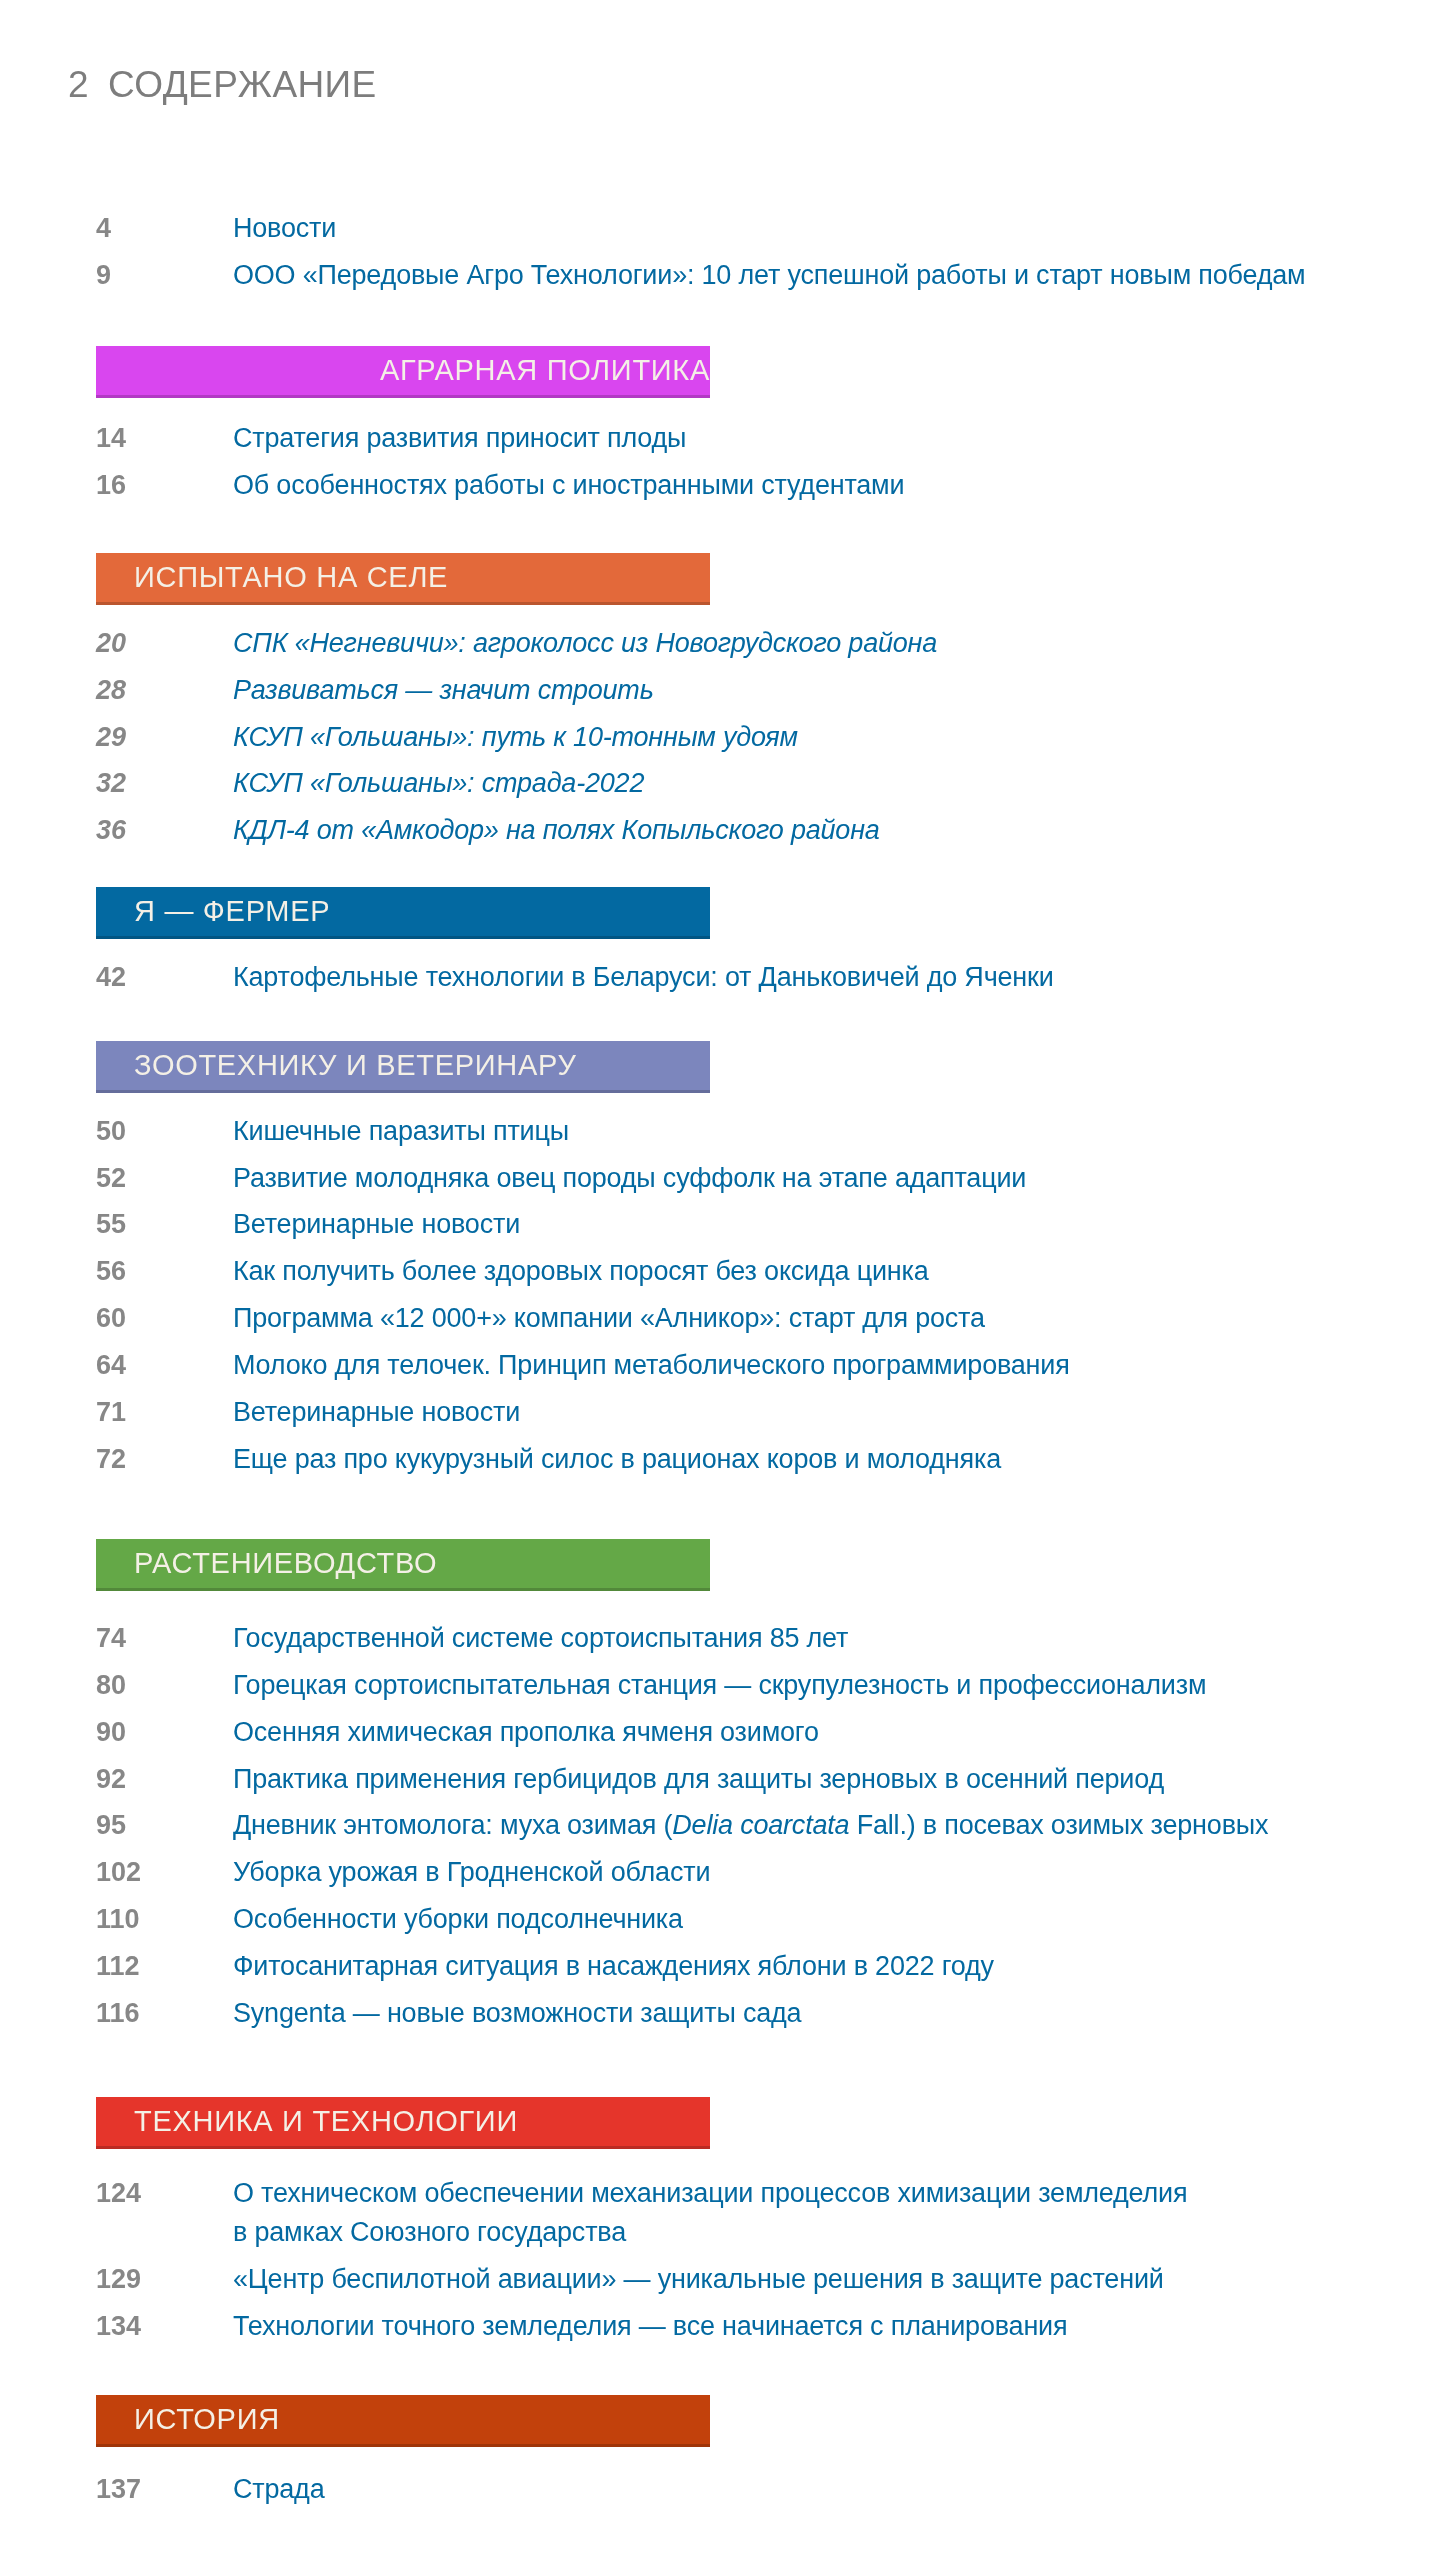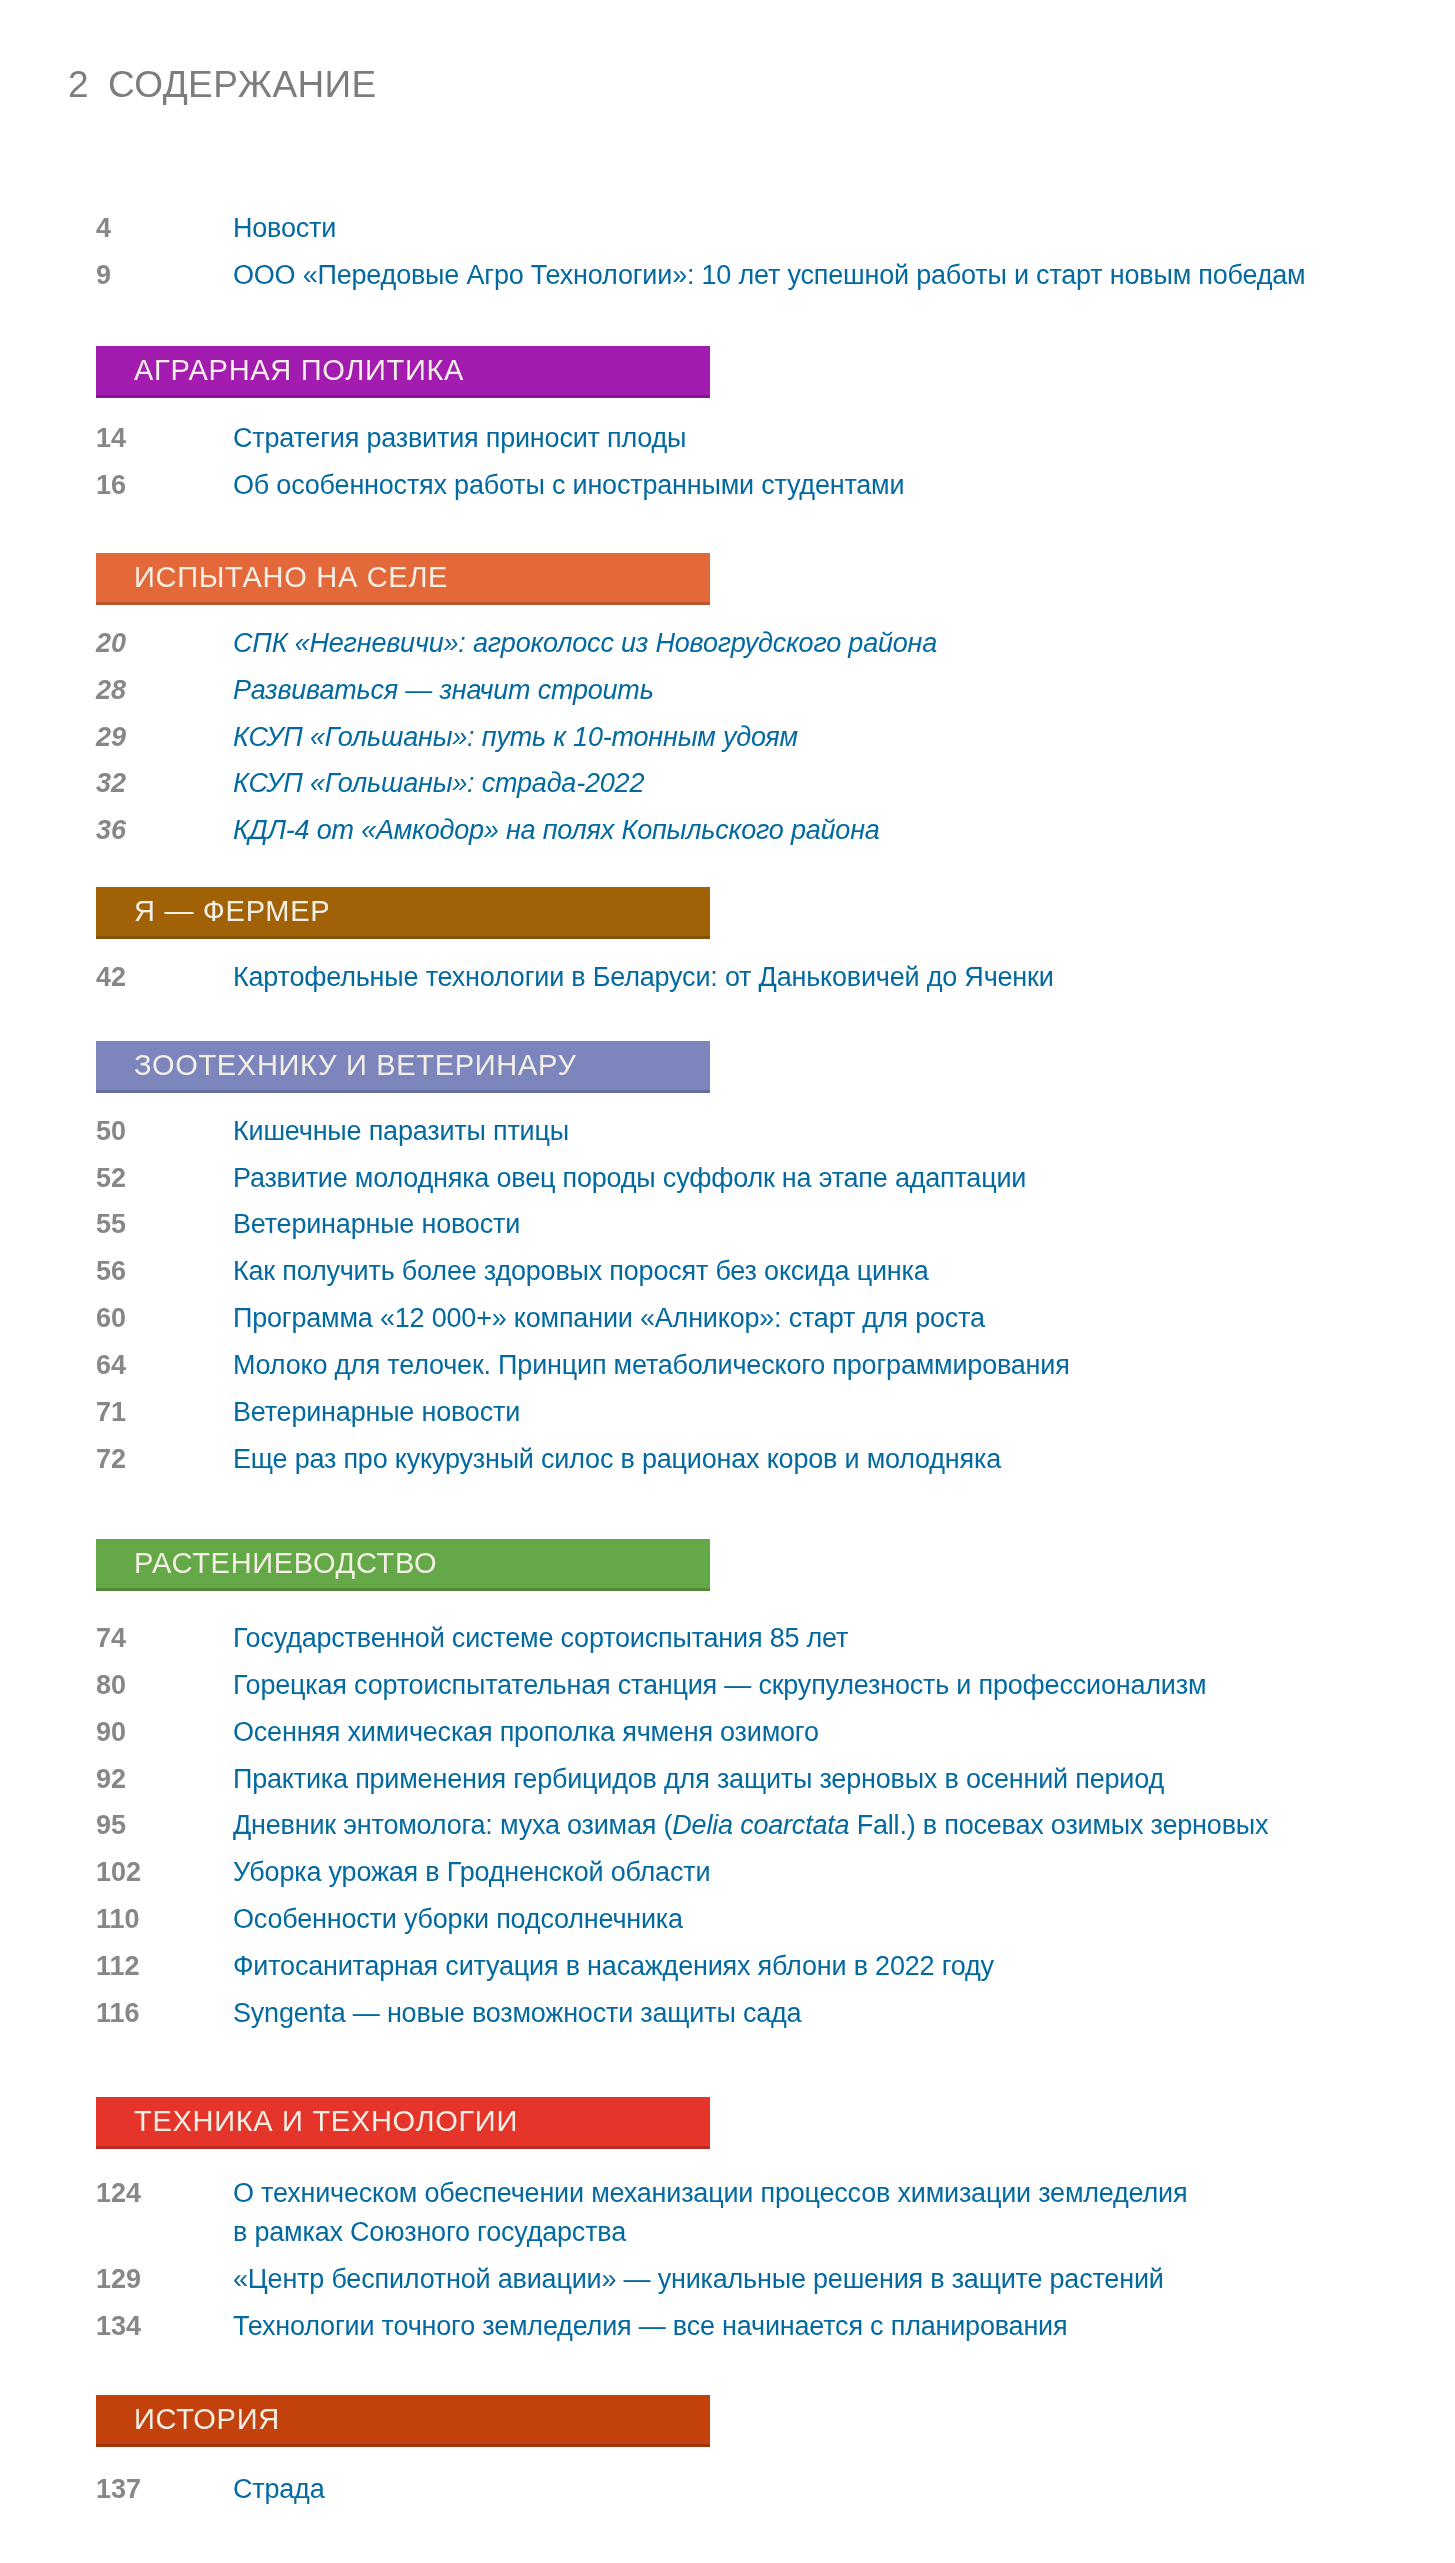--- a/index.html
+++ b/index.html
@@ -99,21 +99,21 @@
           <span class="tt">Новости</span>
         </div>
         <div class="row">
           <span class="pg">9</span>
           <span class="tt">ООО «Передовые Агро Технологии»: 10 лет успешной работы и старт новым победам</span>
         </div>
       </div>
   </section>
 
   <section class="sec sec-1">
-    <div class="bar" style="background: #a21caf;">
+    <div class="bar" style="background: #d946ef; justify-content: flex-end;">
       <span class="bar-label">АГРАРНАЯ ПОЛИТИКА</span>
     </div>
     <div class="items">
         <div class="row">
           <span class="pg">14</span>
           <span class="tt">Стратегия развития приносит плоды</span>
         </div>
         <div class="row">
           <span class="pg">16</span>
           <span class="tt">Об особенностях работы с иностранными студентами</span>
@@ -143,21 +143,21 @@
           <span class="tt">КСУП «Гольшаны»: страда-2022</span>
         </div>
         <div class="row">
           <span class="pg">36</span>
           <span class="tt">КДЛ-4 от «Амкодор» на полях Копыльского района</span>
         </div>
       </div>
   </section>
 
   <section class="sec sec-3">
-    <div class="bar" style="background: #a16207;">
+    <div class="bar" style="background: #0369a1;">
       <span class="bar-label">Я — ФЕРМЕР</span>
     </div>
     <div class="items">
         <div class="row">
           <span class="pg">42</span>
           <span class="tt">Картофельные технологии в Беларуси: от Даньковичей до Яченки</span>
         </div>
       </div>
   </section>
 

